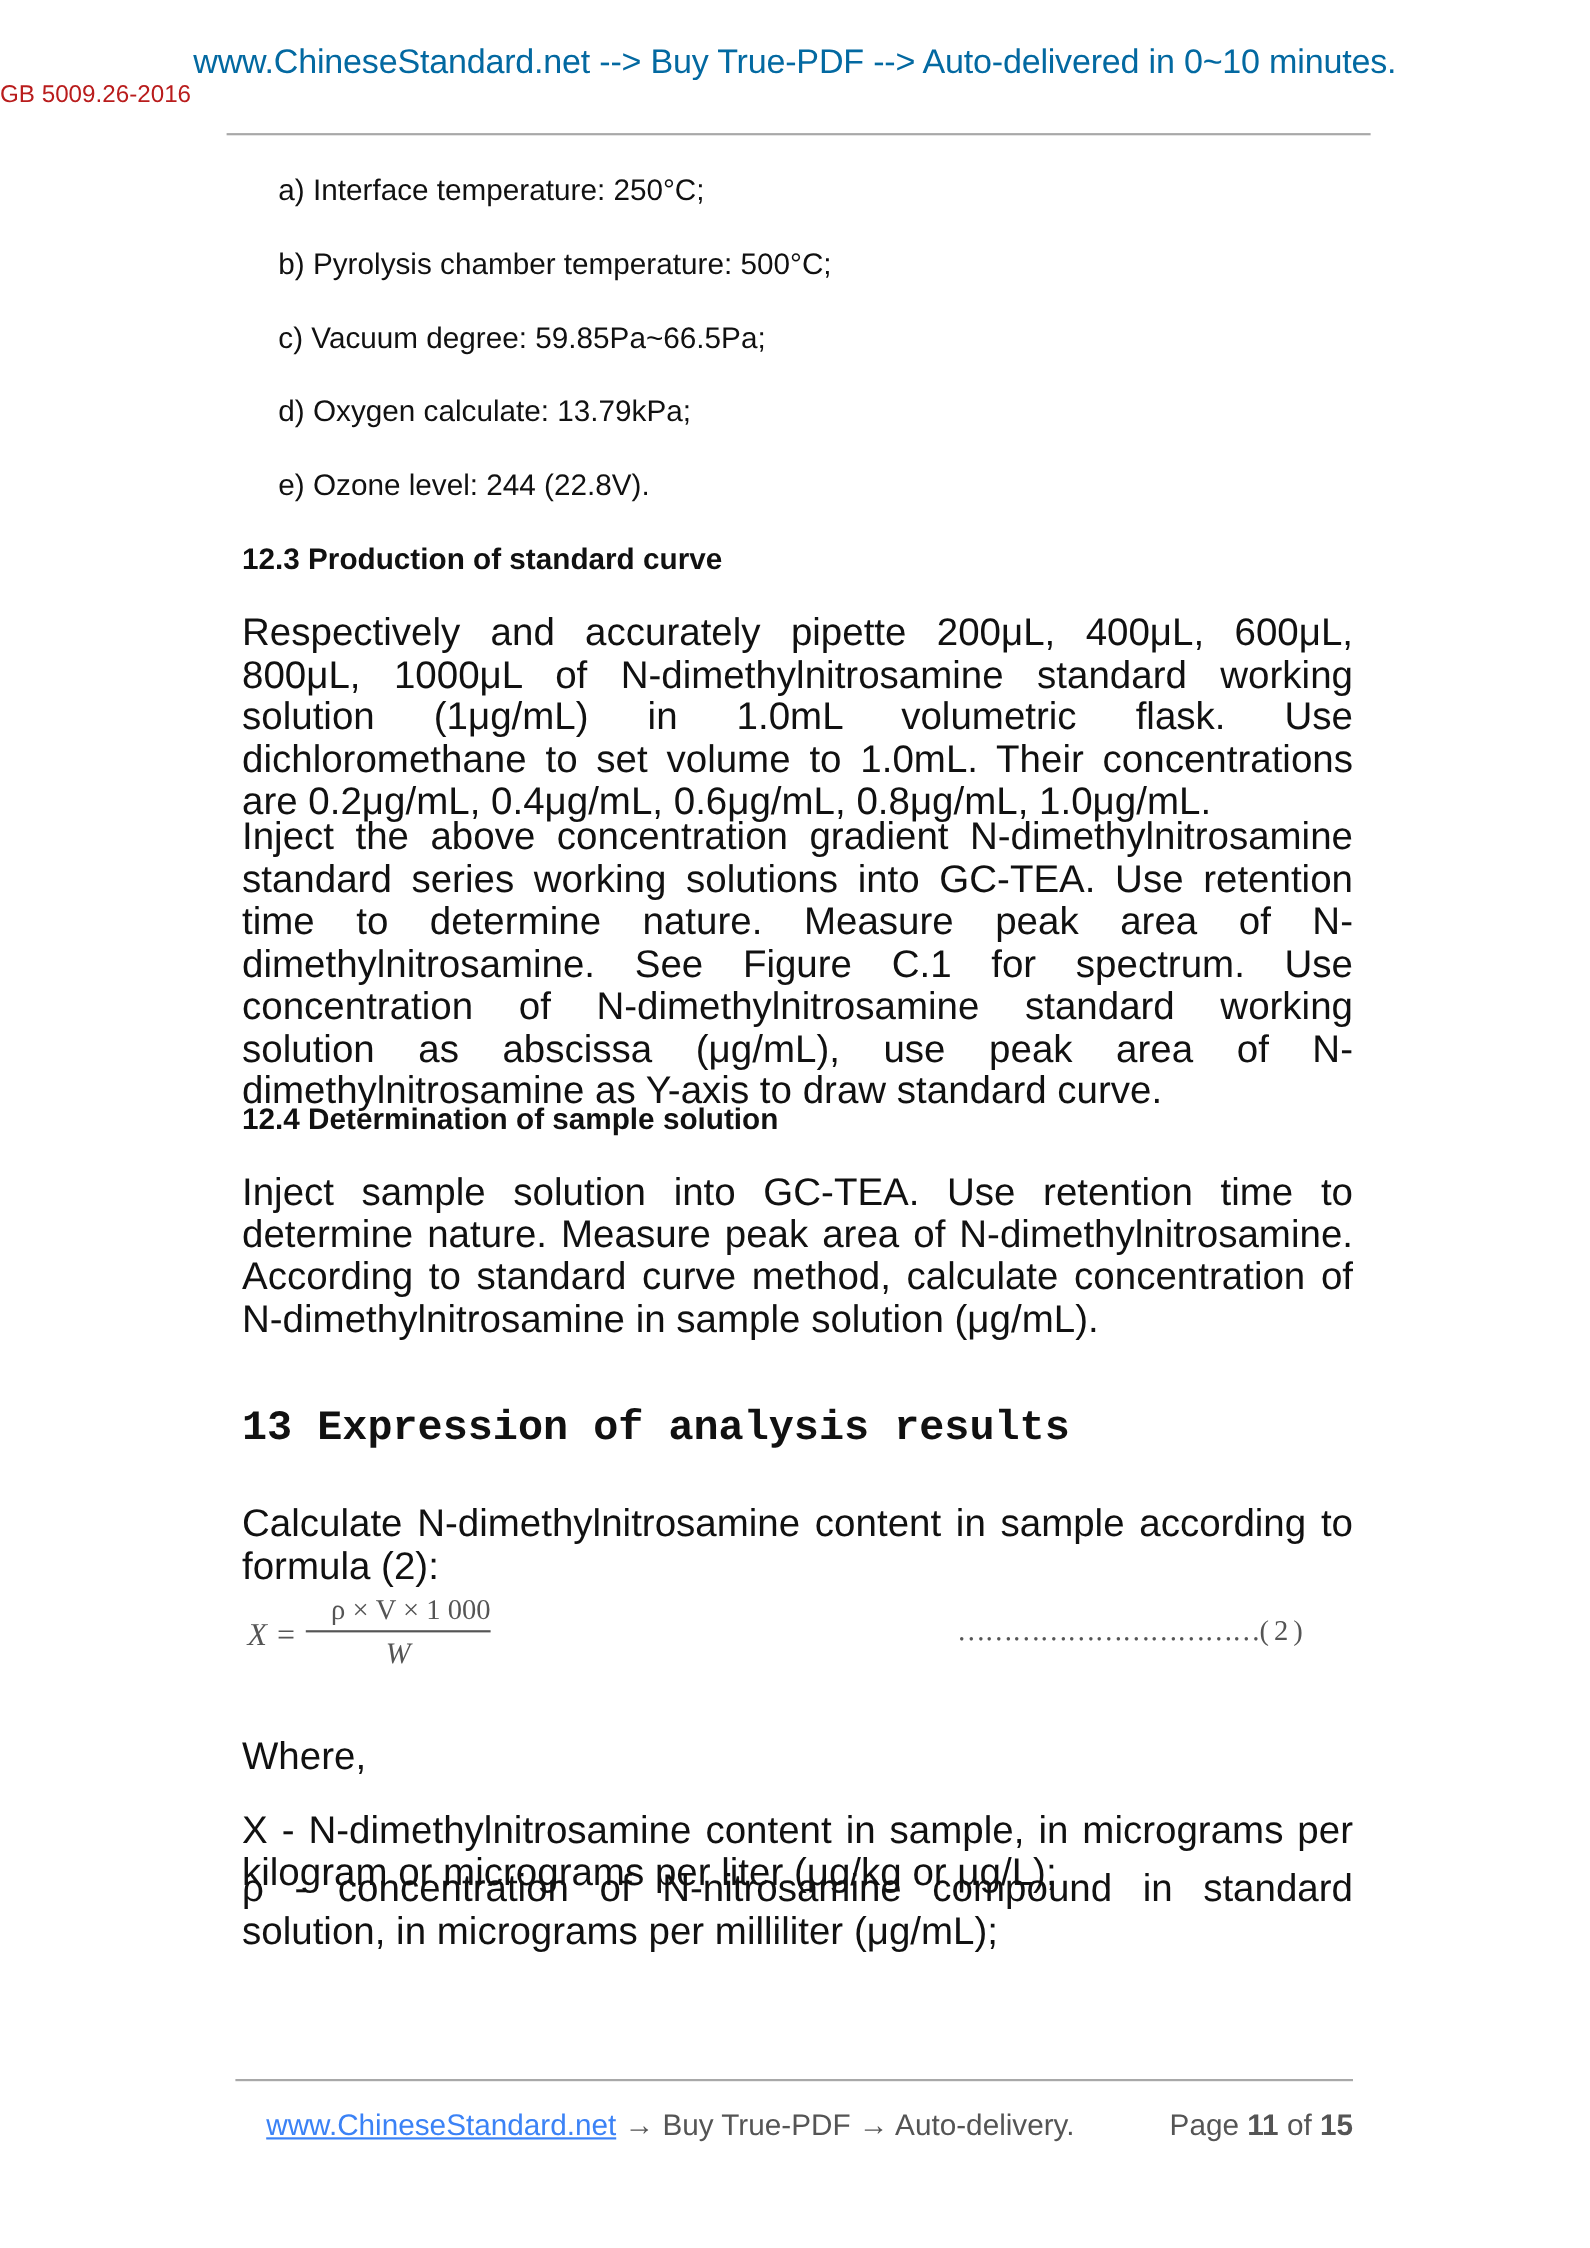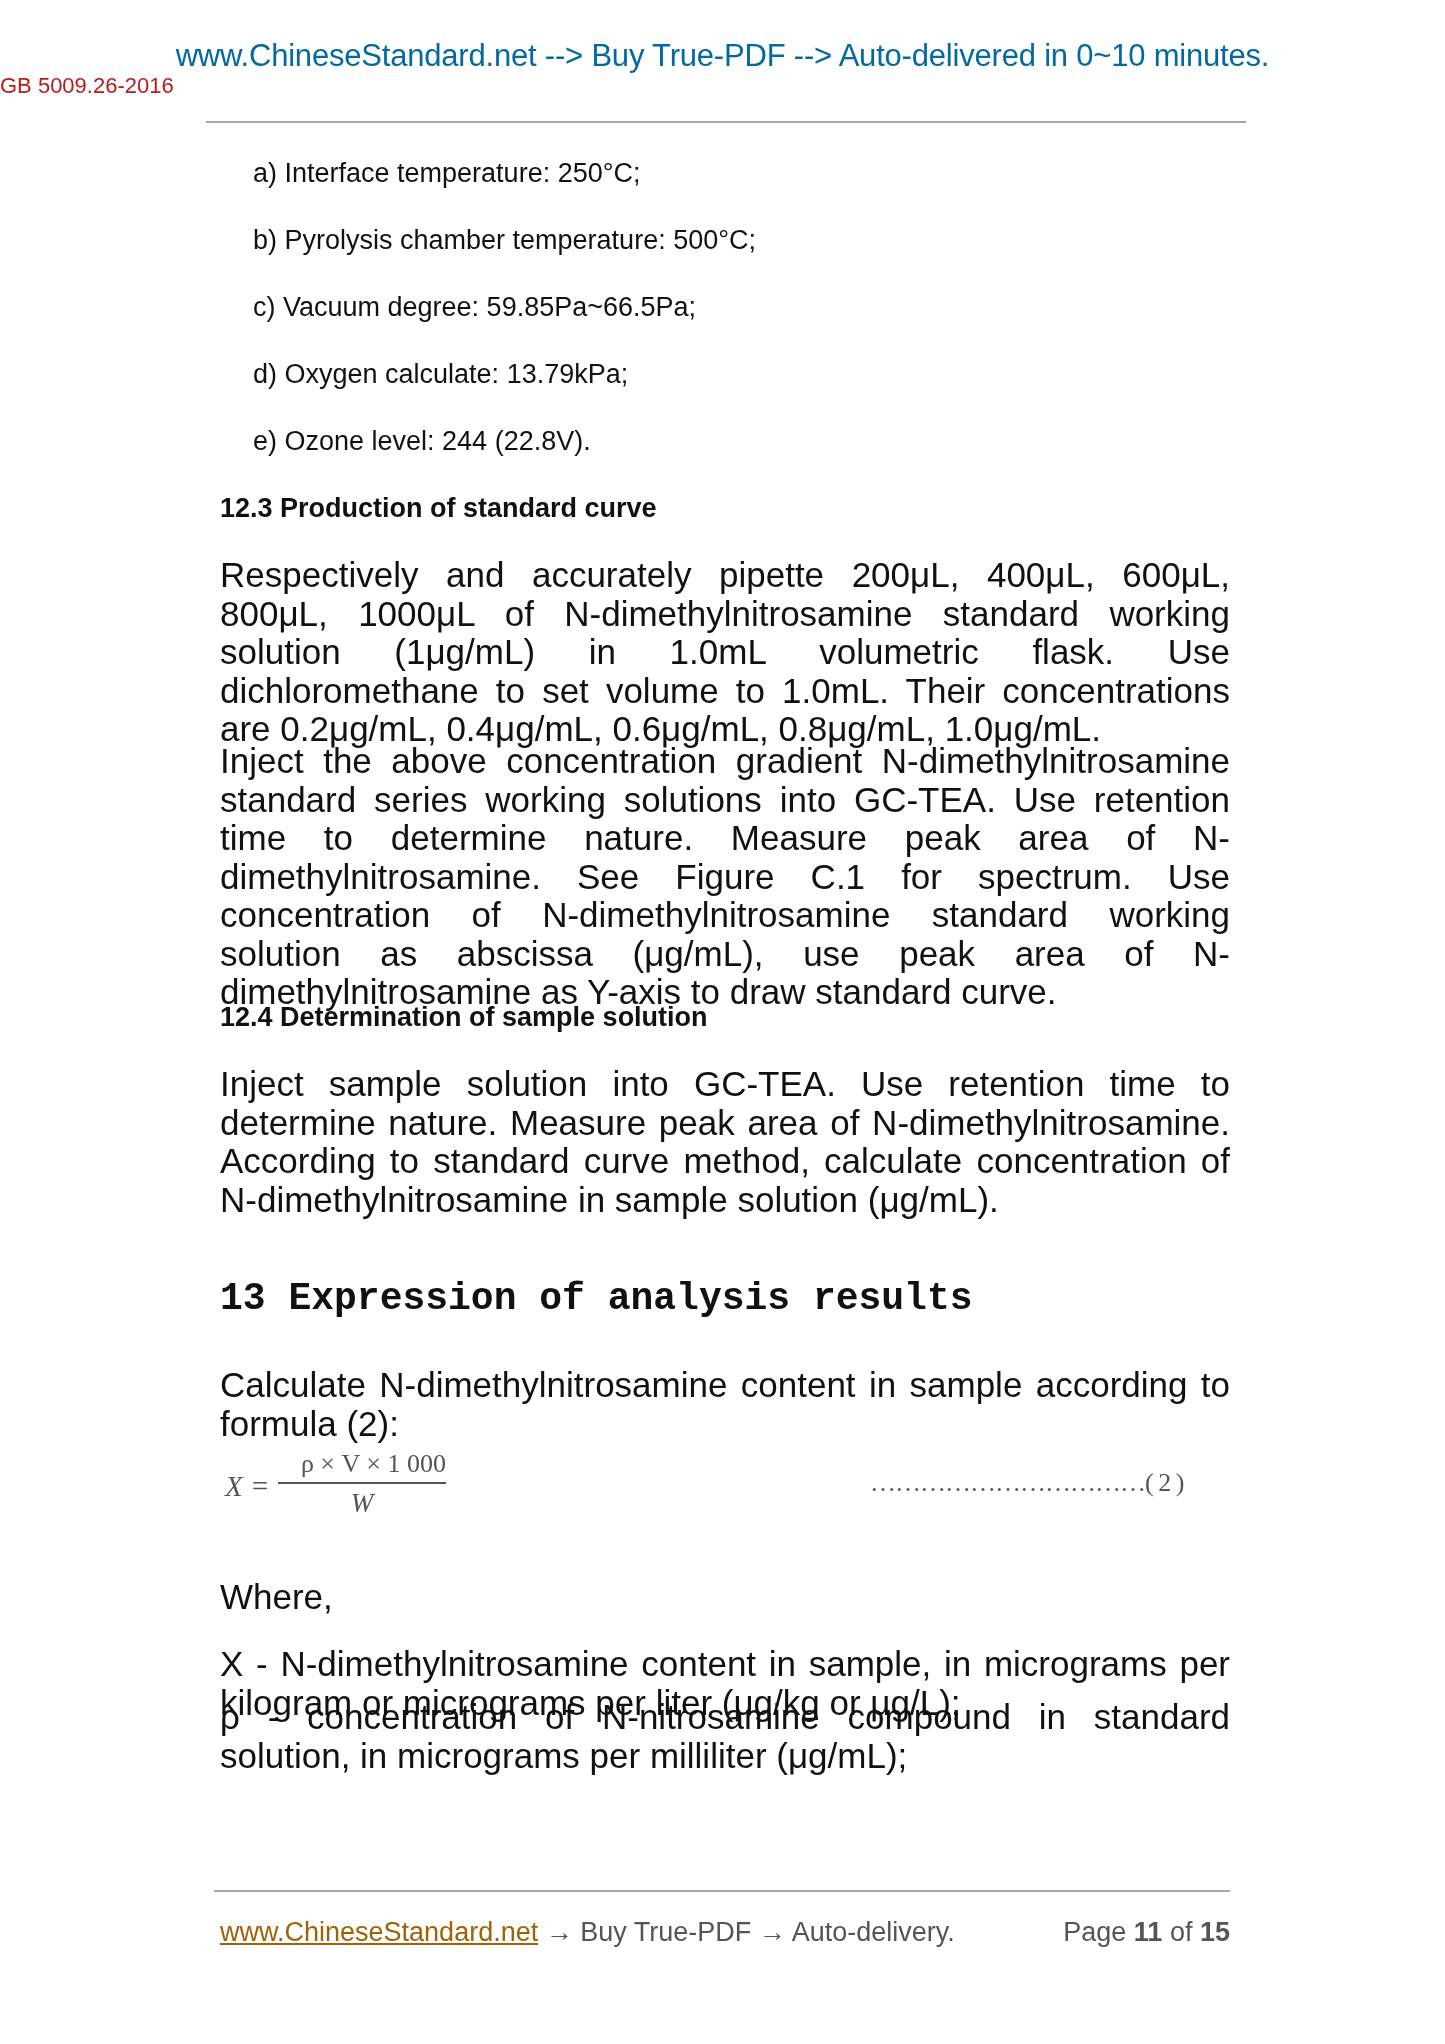--- a/index.html
+++ b/index.html
@@ -36,21 +36,21 @@
   .f-bar { height: 2px; background: #555555; margin: 2px 0 4px 0; }
   .f-den { font-size: 27px; font-style: italic; line-height: 30px; }
   .f-dots { position: absolute; left: 645px; top: 20px; font-size: 26px; white-space: nowrap; letter-spacing: -1px; }
   .ftr-rule {
     position: absolute; top: 1890px; left: 214px; width: 1016px; height: 2px; background: #a8a8a8;
   }
   .ftr {
     position: absolute; top: 1915px; left: 220px; width: 1010px; font-size: 27px;
     color: #555555; line-height: 34px;
   }
-  .ftr-link { color: #a16207; text-decoration: underline; }
+  .ftr-link { color: #3b82f6; text-decoration: underline; margin-left: 22px; }
   .ftr-page { position: absolute; right: 0; top: 0; }
   .ftr-page b { font-weight: bold; }
 </style>
 </head>
 <body>
 
 <div class="hdr-top">www.ChineseStandard.net --&gt; Buy True-PDF --&gt; Auto-delivered in 0~10 minutes.</div>
 <div class="hdr-code">GB 5009.26-2016</div>
 <div class="hdr-rule"></div>
 

